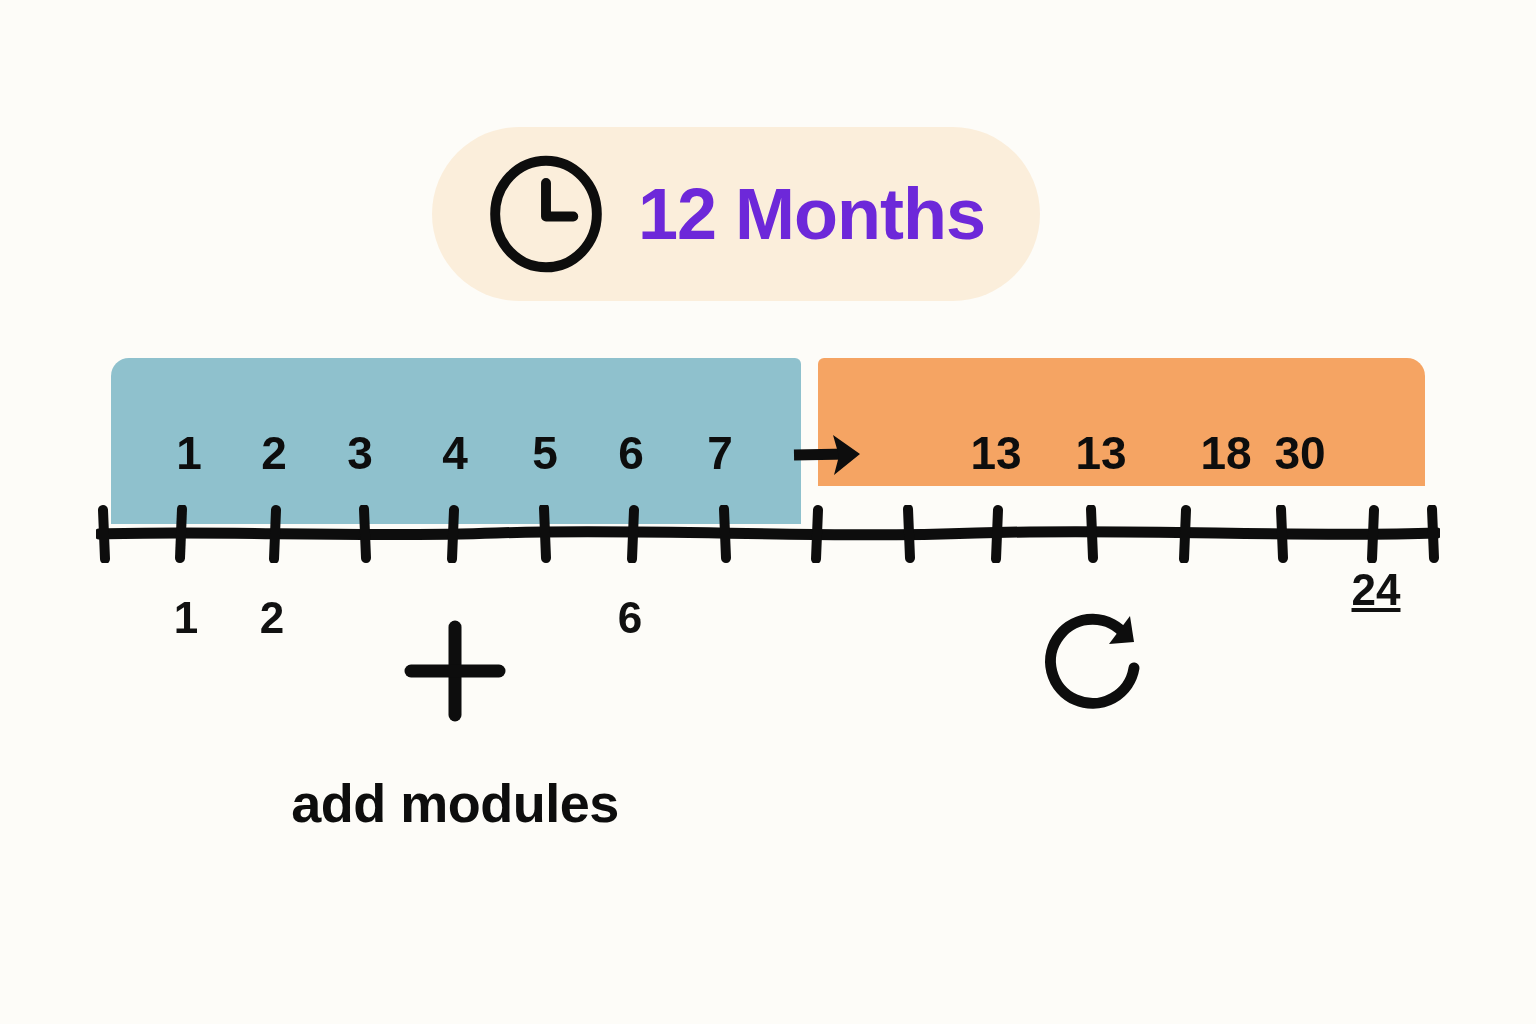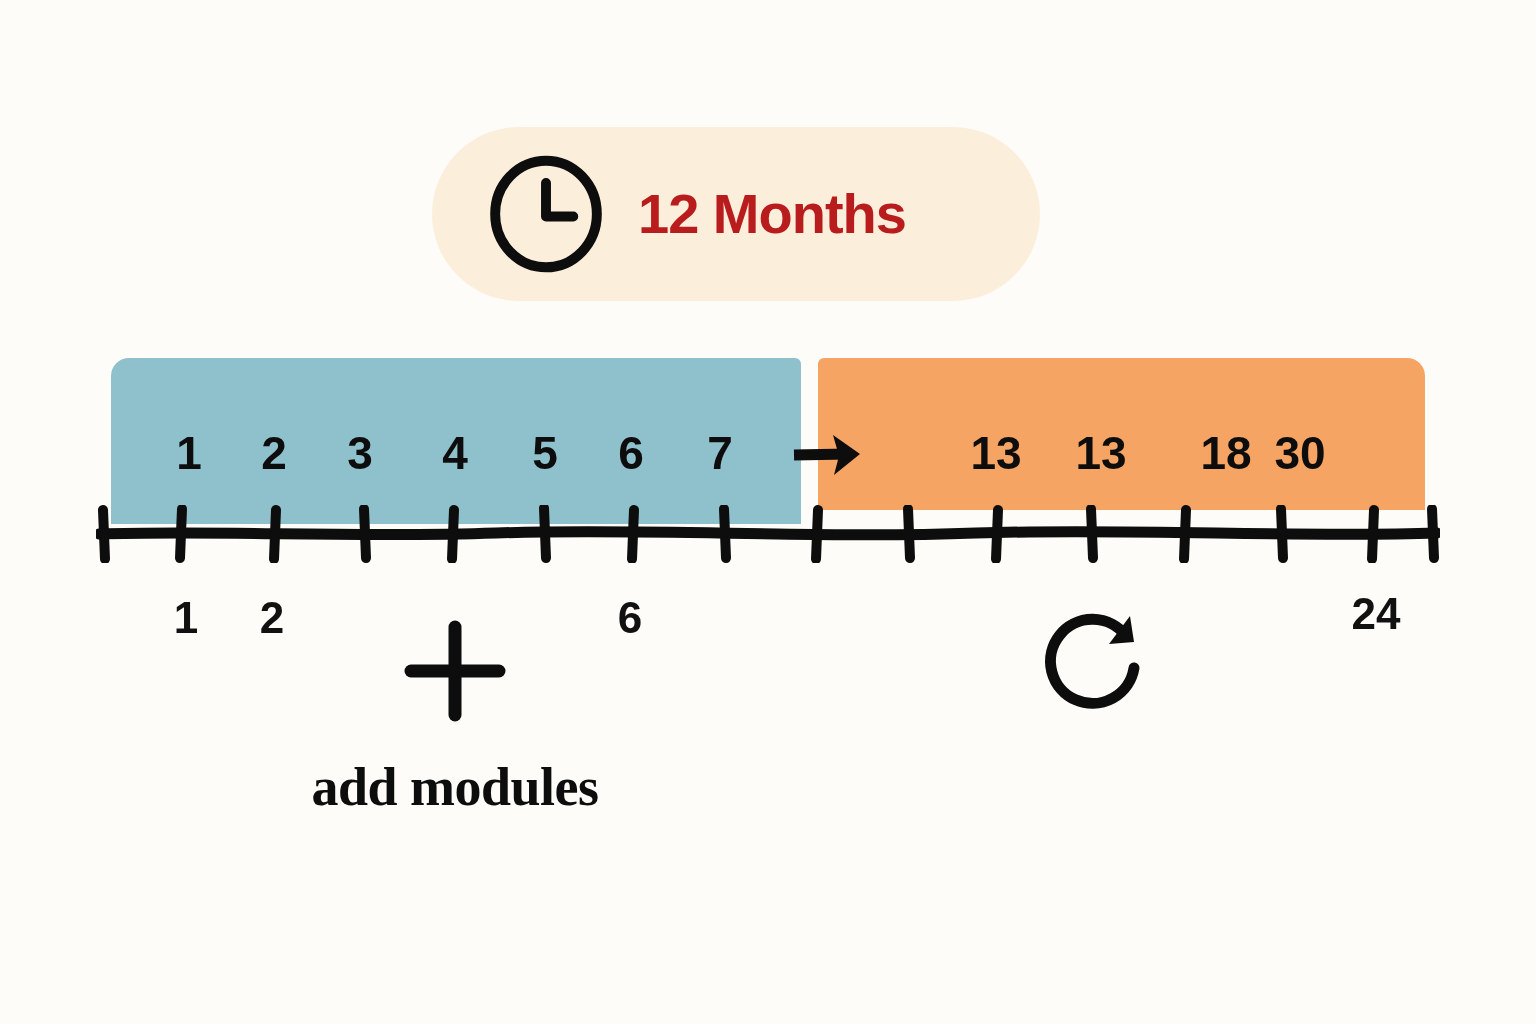--- a/index.html
+++ b/index.html
@@ -36,23 +36,23 @@
     padding-left: 52px;
     box-sizing: border-box;
   }
   #badge .clock {
     width: 124px;
     height: 124px;
     flex: 0 0 auto;
     display: block;
   }
   #badge .badge-label {
-    font-size: 56px;
-    font-weight: 700;
-    color: #b91c1c;
+    font-size: 72px;
+    font-weight: 700;
+    color: #6d28d9;
     letter-spacing: -1px;
     margin-left: 30px;
     white-space: nowrap;
     line-height: 1;
   }
 
   
   .bar {
     position: absolute;
     box-sizing: border-box;
@@ -62,21 +62,21 @@
     top: 358px;
     width: 690px;
     height: 166px;
     background: #8fc1cd;
     border-radius: 18px 6px 0 0;
   }
   #bar-orange {
     left: 818px;
     top: 358px;
     width: 607px;
-    height: 152px;
+    height: 128px;
     background: #f5a463;
     border-radius: 6px 18px 0 0;
   }
 
   .bar-numbers {
     position: absolute;
     top: 0;
     left: 0;
     width: 100%;
     height: 100%;
@@ -142,22 +142,21 @@
     top: 612px;
     width: 420px;
   }
   #annot-add .icon-wrap {
     height: 118px;
     display: flex;
     align-items: center;
     justify-content: center;
   }
   #annot-add .annot-label {
-    margin-top: 30px;
-    font-family: Liberation Serif, serif;
+    margin-top: 46px;
   }
 
   #annot-renew {
     left: 820px;
     top: 596px;
     width: 545px;
   }
   #annot-renew .icon-wrap {
     height: 134px;
     display: flex;
@@ -227,21 +226,21 @@
       <line x1="1090" y1="5" x2="1088" y2="54"></line>
       <line x1="1185" y1="4" x2="1187" y2="53"></line>
       <line x1="1278" y1="5" x2="1276" y2="54"></line>
       <line x1="1336" y1="4" x2="1338" y2="53"></line>
     </g>
   </svg>
 
   <span class="axis-label" style="left:186px;  top:596px;">1</span>
   <span class="axis-label" style="left:272px;  top:596px;">2</span>
   <span class="axis-label" style="left:630px;  top:596px;">6</span>
-  <span class="axis-label" style="left:1376px; top:592px;">24</span>
+  <span class="axis-label" style="left:1376px; top:568px;text-decoration:underline;">24</span>
 
   <div class="annot" id="annot-add">
     <div class="icon-wrap">
       <svg width="104" height="104" viewBox="0 0 104 104">
         <line x1="52" y1="8" x2="52" y2="96" stroke="#0d0d0d" stroke-width="13" stroke-linecap="round"></line>
         <line x1="8" y1="52" x2="96" y2="52" stroke="#0d0d0d" stroke-width="13" stroke-linecap="round"></line>
       </svg>
     </div>
     <div class="annot-label">add modules</div>
   </div>

